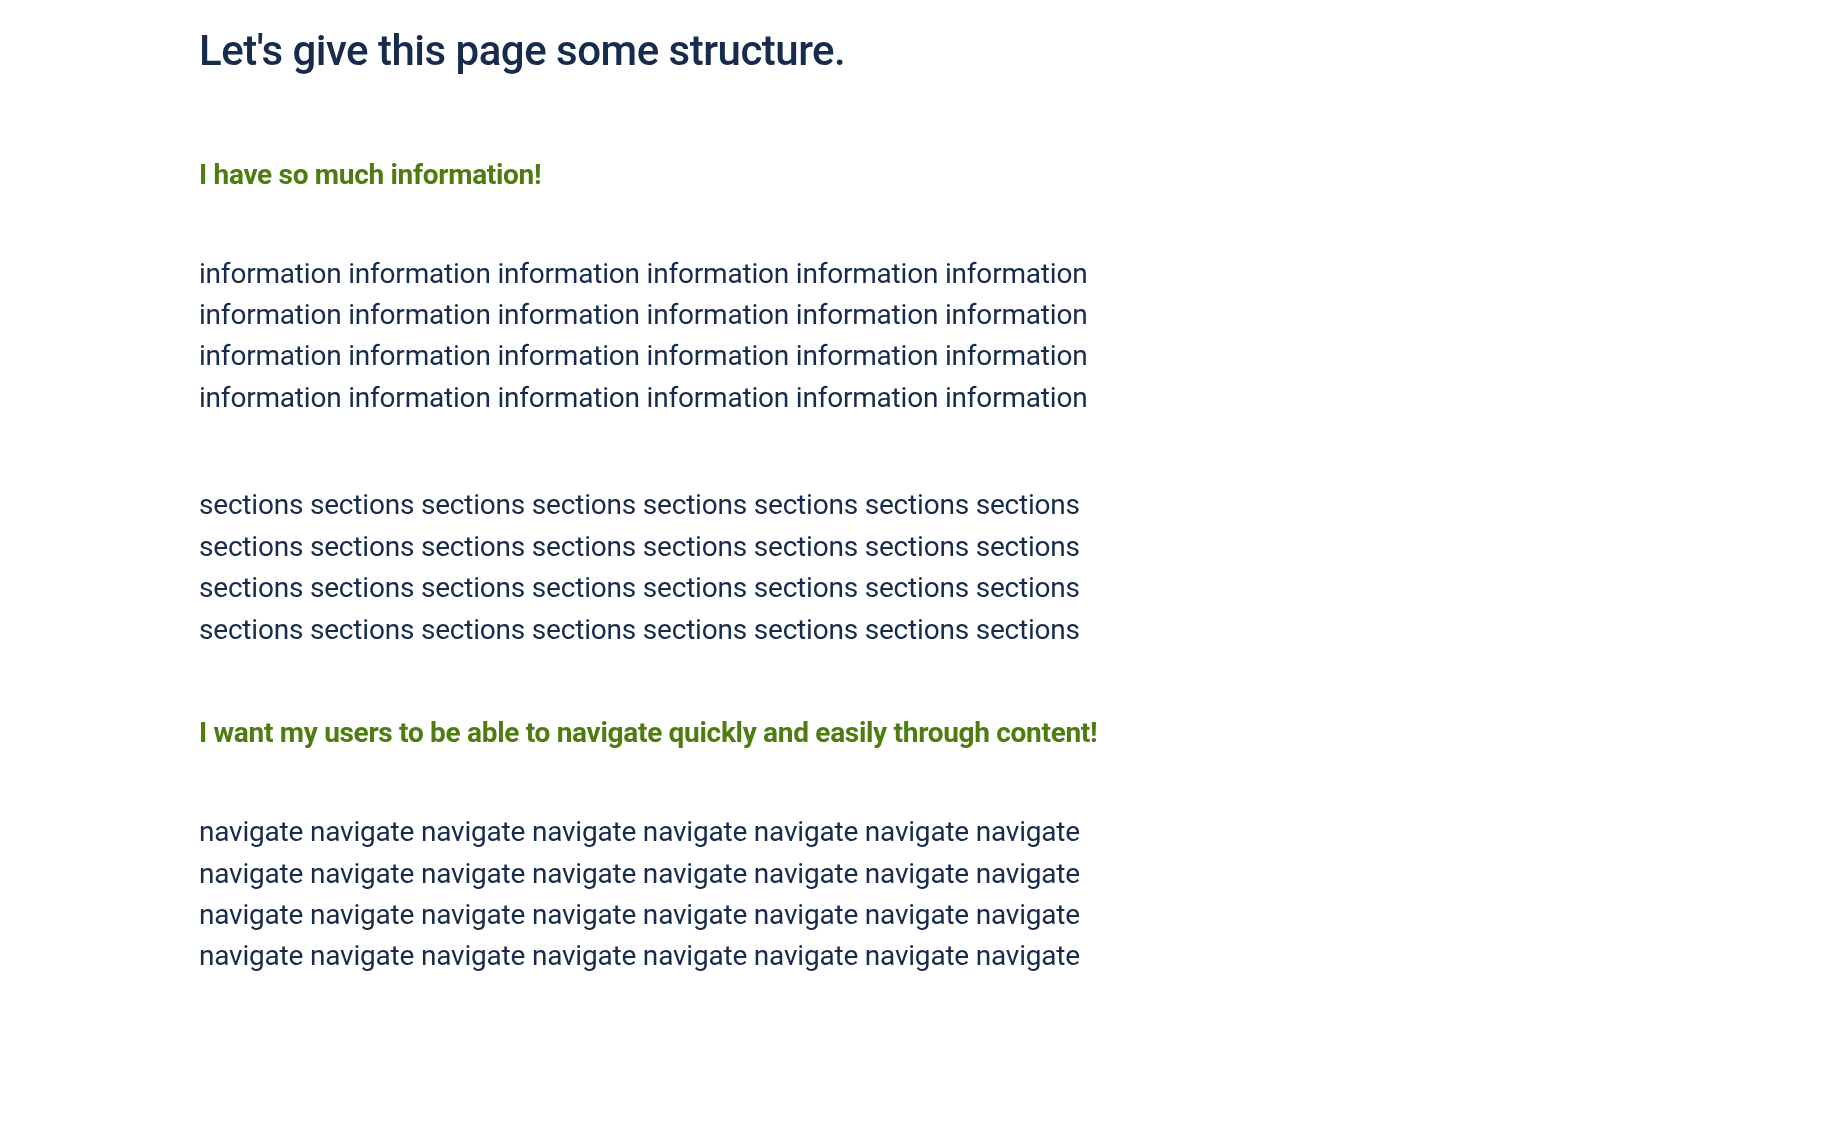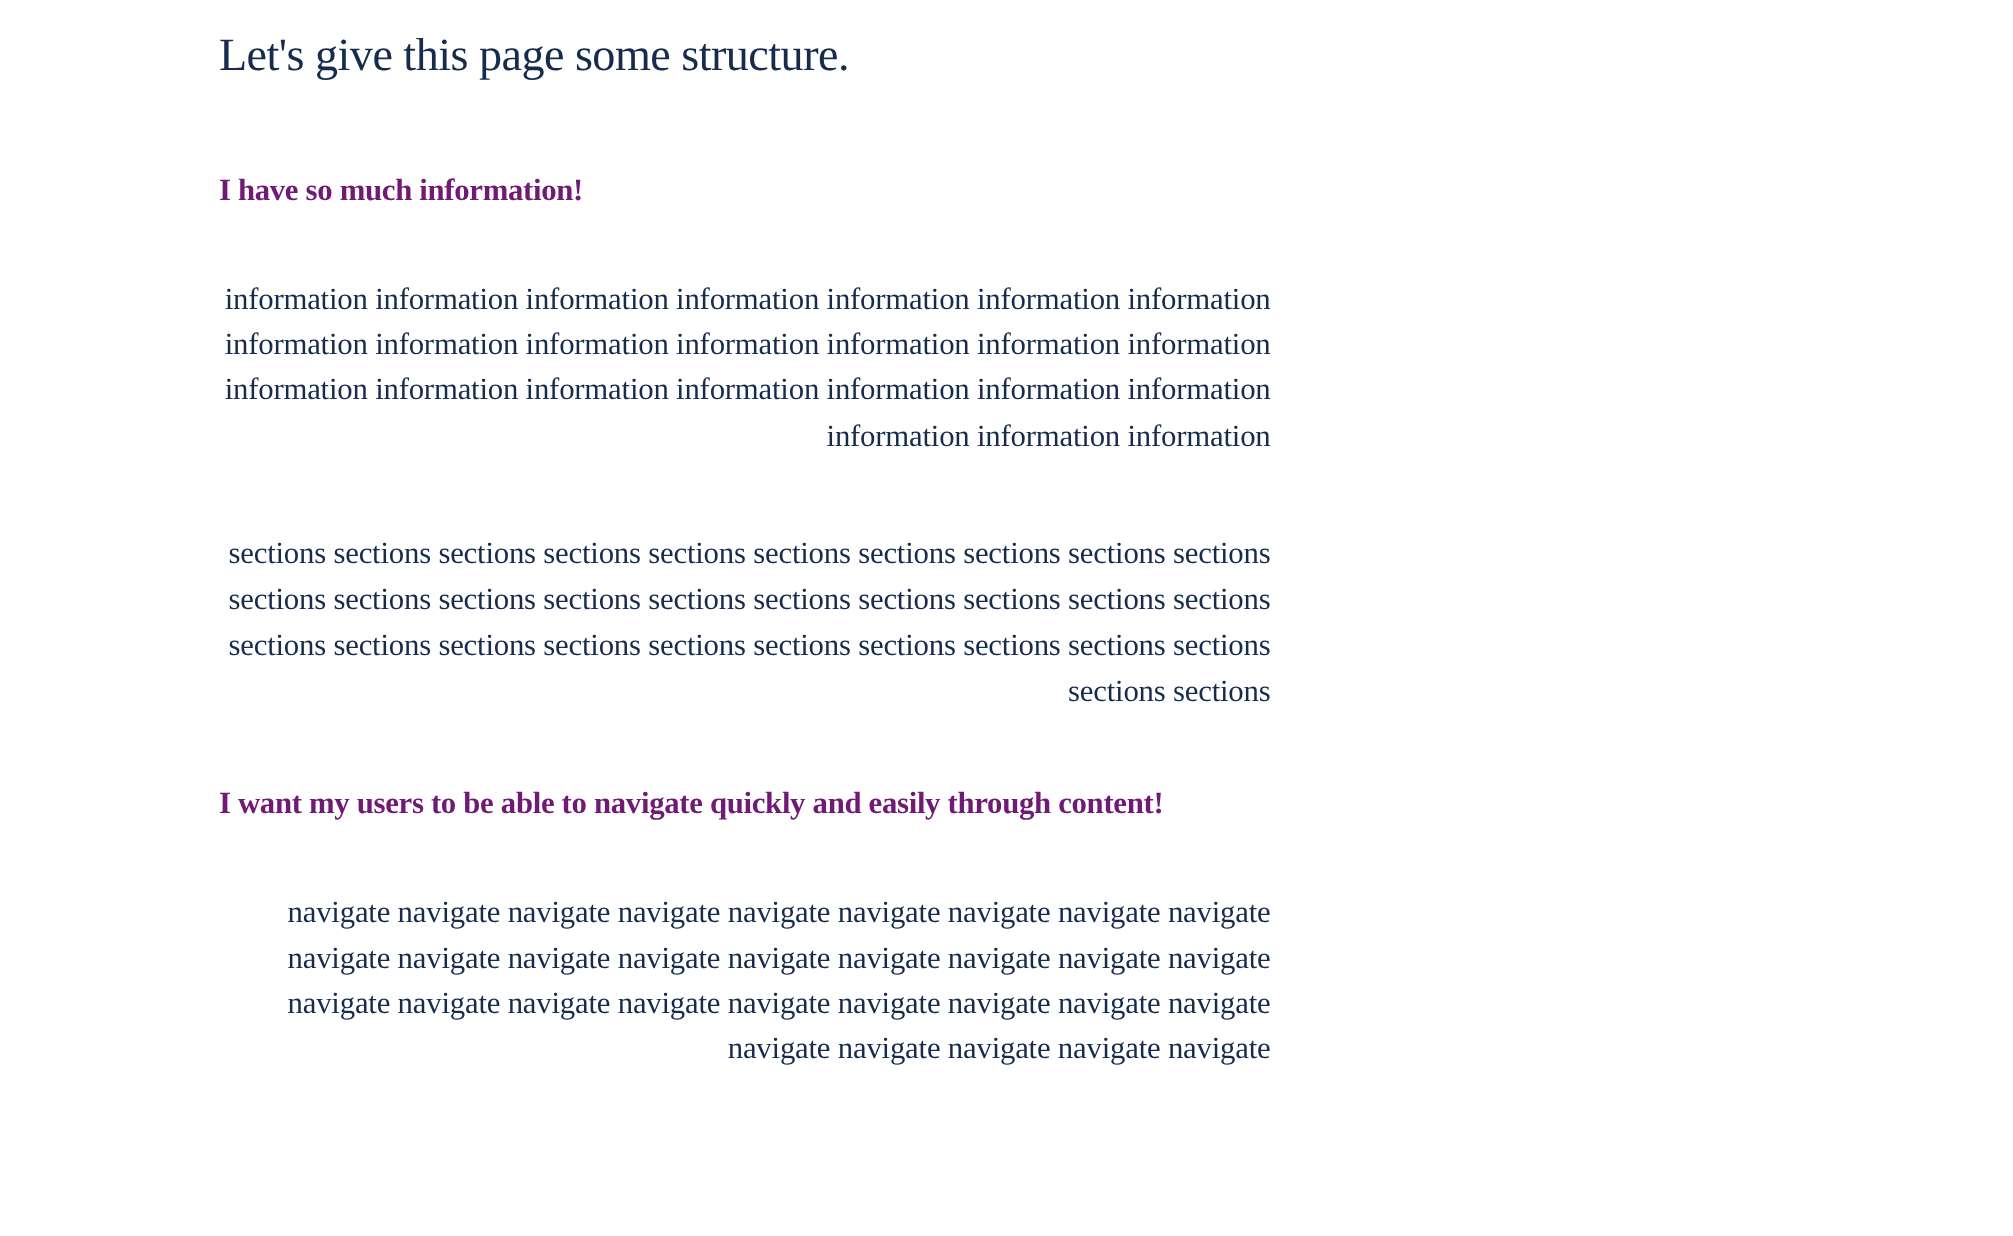--- a/index.html
+++ b/index.html
@@ -1,19 +1,18 @@
 <!DOCTYPE html>
 <html><head>
   <meta charset="utf-8">
   <style>
     * {
       margin: 0;
       padding: 12px;
       box-sizing: border-box;
-      font-family: Liberation Serif, serif;
     }
     body {
       font-family: -apple-system, BlinkMacSystemFont, "Segoe UI", Roboto, Helvetica, Arial, sans-serif;
       background: #ffffff;
       color: #172b4d;
       padding: 0;
       width: 1830px;
       height: 1124px;
       overflow: hidden;
     }
@@ -26,33 +25,32 @@
       font-size: 42px;
       font-weight: 500;
       color: #172b4d;
       margin-bottom: 55px;
       line-height: 1.3;
       letter-spacing: -0.5px;
     }
     .section-heading {
       font-size: 28px;
       font-weight: 700;
-      color: #701a75;
+      color: #4d7c0f;
       margin-bottom: 38px;
       letter-spacing: -0.3px;
     }
     .section-body {
       font-size: 28px;
       font-weight: 400;
       color: #172b4d;
       line-height: 1.48;
       margin-bottom: 42px;
       max-width: 980px;
       letter-spacing: -0.2px;
-      text-align: right;
     }
     .section-body-last {
       margin-bottom: 13px;
     }
   </style>
 </head>
 <body>
 
 <div class="content">
   <h1 class="page-title">Let's give this page some structure.</h1>

